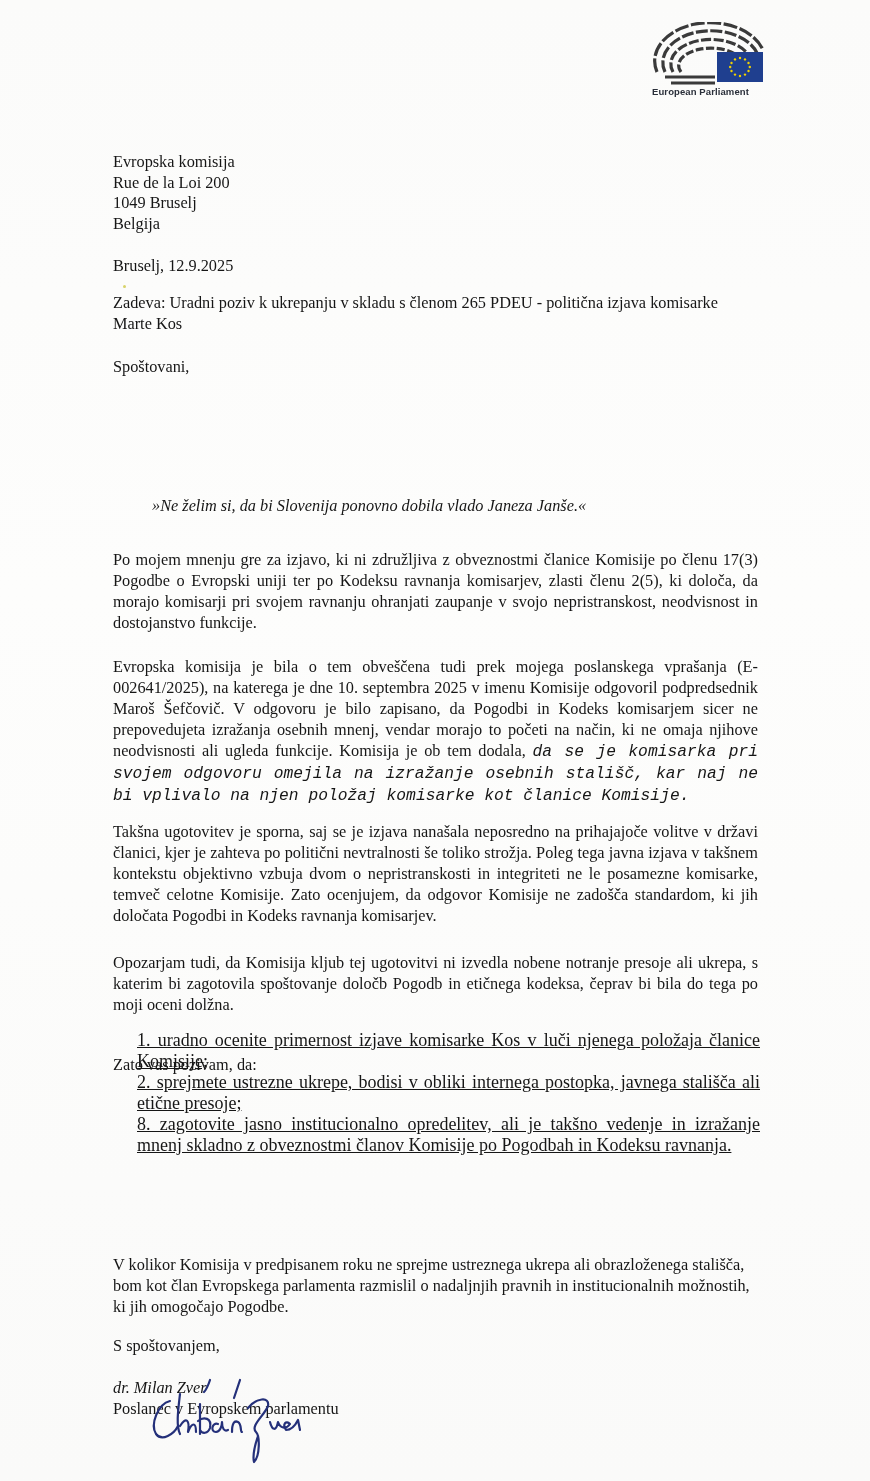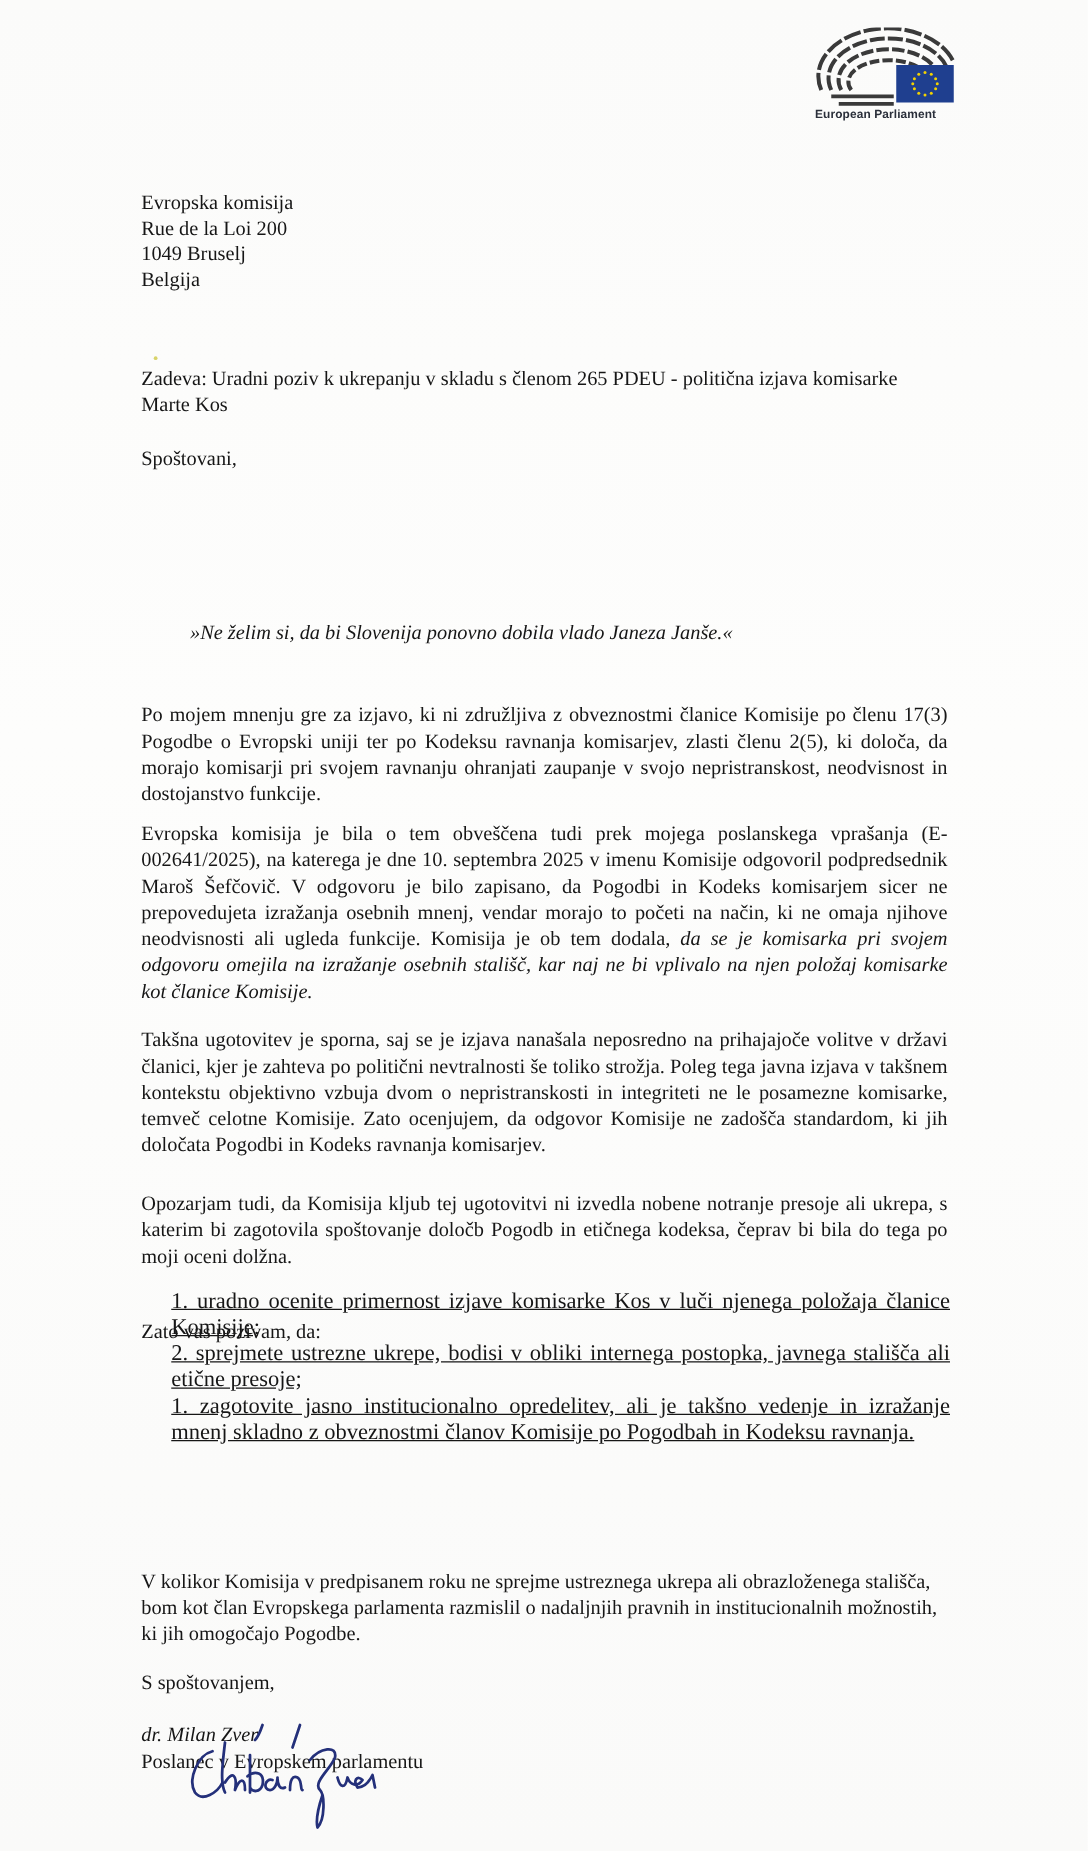--- a/index.html
+++ b/index.html
@@ -14,32 +14,32 @@
     font-size:9.5px; font-weight:bold; color:#2a2f3a; letter-spacing:0.1px; }
   .block { position:absolute; left:113px; width:645px; font-size:16.3px; line-height:21px;margin-top:26px; }
   .addr { top:126px; line-height:20.5px; }
   .date { top:229px; }
   .subject { top:266px; }
   .greet { top:330px; }
   .p { text-align:justify; }
   .p1 { top:372px; }
   .p2 { top:454px; }
   .quote { position:absolute; left:152px; top:496px; font-size:16.3px; font-style:italic; }
-  .p3 { top:535px; }
+  .p3 { top:523px; }
   .p4 { top:630px; }
   .p5 { top:795px; }
   .p6 { top:926px; }
   .call { top:1028px; }
   .list { position:absolute; left:137px; top:1030px; width:623px; font-size:18px; line-height:21px;text-decoration:underline; }
   .list-item { text-align:justify; }
   .p7 { top:1228px; text-align:left; }
   .closing { top:1309px; }
   .signame { top:1351px; font-style:italic; }
   .sigrole { top:1372px; }
-  .it { font-style:italic; }
+  .it { font-style:italic;font-family:Liberation Mono, monospace; }
   .signature { position:absolute; left:140px; top:1376px; width:180px; height:90px; }
   .dot { position:absolute; width:3px; height:3px; border-radius:50%; background:#d8d36a; }
 </style>
 </head>
 <body>
 
 <div class="page">
 
   <svg class="logo" viewBox="0 0 130 80">
     <g fill="none" stroke="#3a3a3a" stroke-width="3.2" stroke-linecap="butt">
@@ -70,39 +70,40 @@
   </svg>
   <div class="logo-label">European Parliament</div>
 
   <div class="block addr">
     <div>Evropska komisija</div>
     <div>Rue de la Loi 200</div>
     <div>1049 Bruselj</div>
     <div>Belgija</div>
   </div>
 
+  <div class="block date">Bruselj, 12.9.2025</div>
   <div class="block subject">Zadeva: Uradni poziv k ukrepanju v skladu s členom 265 PDEU - politična izjava komisarke Marte Kos</div>
   <div class="dot" style="left:123px;top:285px;"></div>
   <div class="block greet">Spoštovani,</div>
 
   <div class="quote">»Ne želim si, da bi Slovenija ponovno dobila vlado Janeza Janše.«</div>
   <div class="block p p3">Po mojem mnenju gre za izjavo, ki ni združljiva z obveznostmi članice Komisije po členu 17(3) Pogodbe o Evropski uniji ter po Kodeksu ravnanja komisarjev, zlasti členu 2(5), ki določa, da morajo komisarji pri svojem ravnanju ohranjati zaupanje v svojo nepristranskost, neodvisnost in dostojanstvo funkcije.</div>
 
   <div class="block p p4">
     <span>Evropska komisija je bila o tem obveščena tudi prek mojega poslanskega vprašanja (E-002641/2025), na katerega je dne 10. septembra 2025 v imenu Komisije odgovoril podpredsednik Maroš Šefčovič. V odgovoru je bilo zapisano, da Pogodbi in Kodeks komisarjem sicer ne prepovedujeta izražanja osebnih mnenj, vendar morajo to početi na način, ki ne omaja njihove neodvisnosti ali ugleda funkcije. Komisija je ob tem dodala, </span><span class="it">da se je komisarka pri svojem odgovoru omejila na izražanje osebnih stališč, kar naj ne bi vplivalo na njen položaj komisarke kot članice Komisije.</span>
   </div>
 
   <div class="block p p5">Takšna ugotovitev je sporna, saj se je izjava nanašala neposredno na prihajajoče volitve v državi članici, kjer je zahteva po politični nevtralnosti še toliko strožja. Poleg tega javna izjava v takšnem kontekstu objektivno vzbuja dvom o nepristranskosti in integriteti ne le posamezne komisarke, temveč celotne Komisije. Zato ocenjujem, da odgovor Komisije ne zadošča standardom, ki jih določata Pogodbi in Kodeks ravnanja komisarjev.</div>
   <div class="block p p6">Opozarjam tudi, da Komisija kljub tej ugotovitvi ni izvedla nobene notranje presoje ali ukrepa, s katerim bi zagotovila spoštovanje določb Pogodb in etičnega kodeksa, čeprav bi bila do tega po moji oceni dolžna.</div>
   <div class="block call">Zato vas pozivam, da:</div>
 
   <div class="list">
     <div class="list-item">1. uradno ocenite primernost izjave komisarke Kos v luči njenega položaja članice Komisije;</div>
     <div class="list-item">2. sprejmete ustrezne ukrepe, bodisi v obliki internega postopka, javnega stališča ali etične presoje;</div>
-    <div class="list-item">1. zagotovite jasno institucionalno opredelitev, ali je takšno vedenje in izražanje mnenj skladno z obveznostmi članov Komisije po Pogodbah in Kodeksu ravnanja.</div>
+    <div class="list-item">8. zagotovite jasno institucionalno opredelitev, ali je takšno vedenje in izražanje mnenj skladno z obveznostmi članov Komisije po Pogodbah in Kodeksu ravnanja.</div>
   </div>
 
   <div class="block closing">S spoštovanjem,</div>
   <div class="block p7">V kolikor Komisija v predpisanem roku ne sprejme ustreznega ukrepa ali obrazloženega stališča, bom kot član Evropskega parlamenta razmislil o nadaljnjih pravnih in institucionalnih možnostih, ki jih omogočajo Pogodbe.</div>
   <div class="block signame">dr. Milan Zver</div>
   <div class="block sigrole">Poslanec v Evropskem parlamentu</div>
 
   <svg class="signature" viewBox="0 0 180 90">
     <g fill="none" stroke="#24307a" stroke-width="2.2" stroke-linecap="round" stroke-linejoin="round">
       <path d="M30 25 C18 28 10 48 16 58 C22 66 34 58 38 50"></path>

